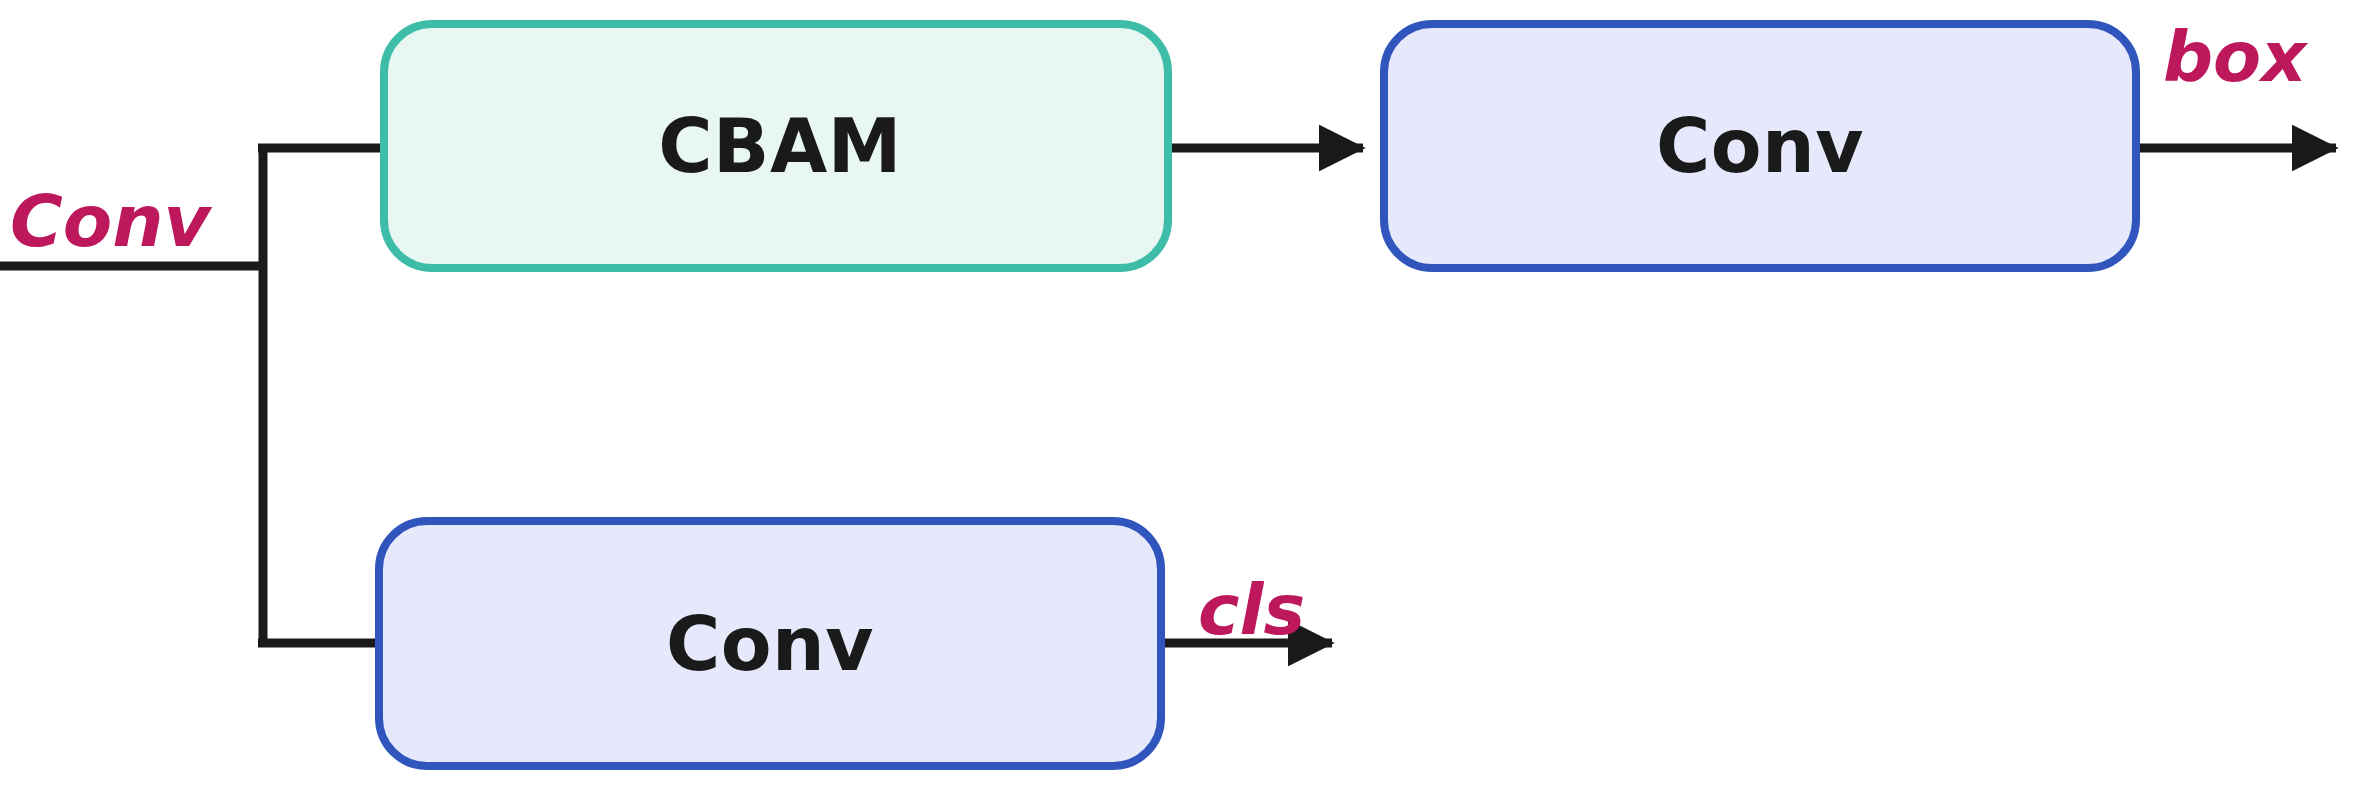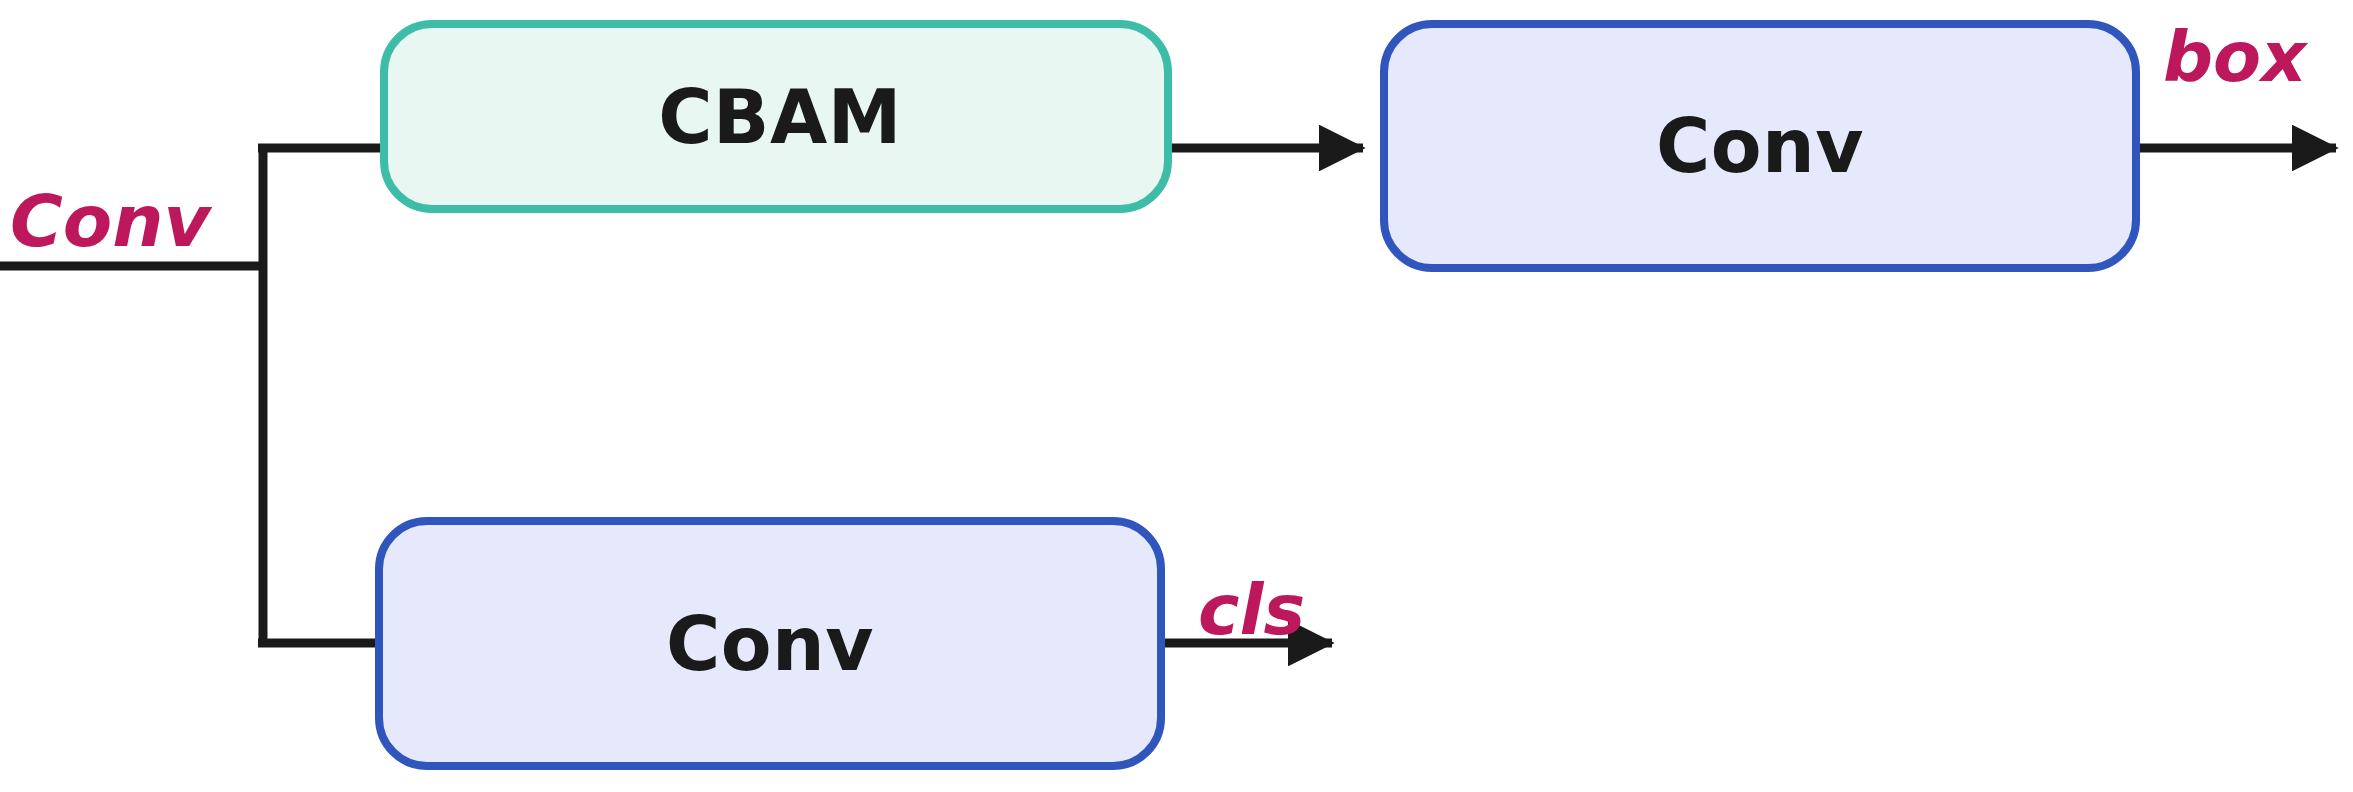--- a/index.html
+++ b/index.html
@@ -41,21 +41,21 @@
     font-size: 74px;
     color: #1a1a1a;
     line-height: 1;
     letter-spacing: 0.5px;
     white-space: nowrap;
   }
   #cbam-node {
     left: 380px;
     top: 20px;
     width: 792px;
-    height: 193px;
+    height: 252px;
     border-width: 8px;
     border-color: #3DBCA8;
     background: #E8F7F2;
     padding-left: 8px;
   }
   #conv-box-node {
     left: 1380px;
     top: 20px;
     width: 760px;
     height: 252px;

